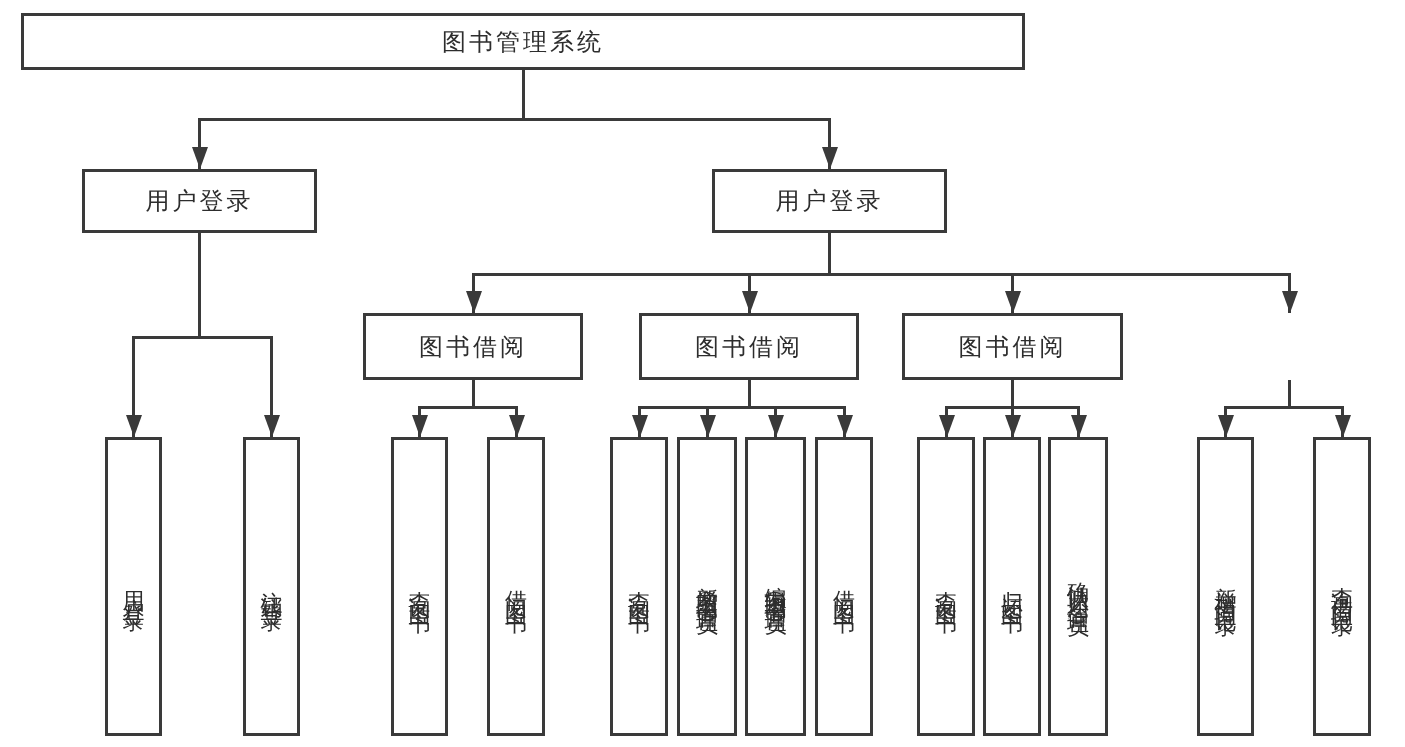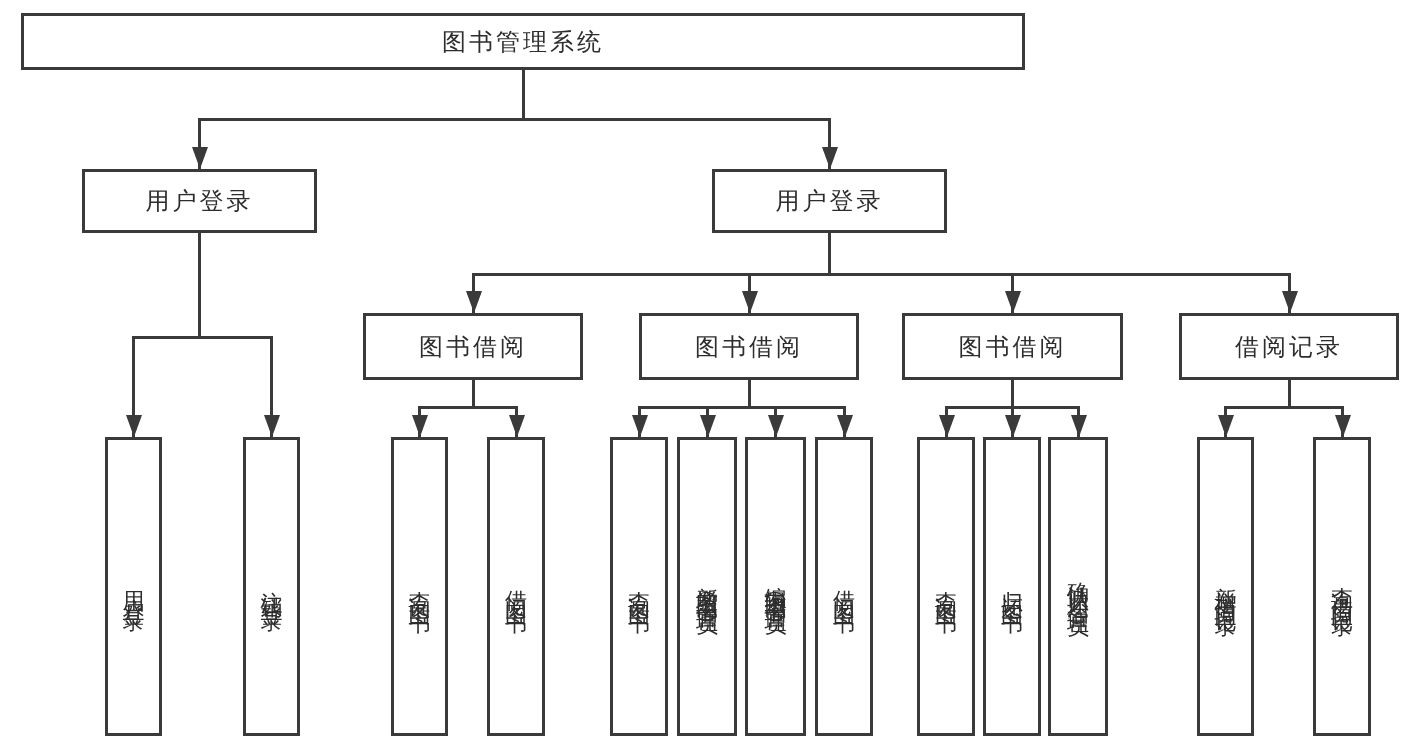--- a/index.html
+++ b/index.html
@@ -83,21 +83,20 @@
   <div class="vline" style="left:748px;top:273px;height:40px;"></div>
   <div class="arrow" style="left:742px;top:291px;"></div>
   <div class="vline" style="left:1011px;top:273px;height:40px;"></div>
   <div class="arrow" style="left:1005px;top:291px;"></div>
   <div class="vline" style="left:1288px;top:273px;height:40px;"></div>
   <div class="arrow" style="left:1282px;top:291px;"></div>
 
   <div class="box" style="left:363px;top:313px;width:220px;height:67px;">图书借阅</div>
   <div class="box" style="left:639px;top:313px;width:220px;height:67px;">图书借阅</div>
   <div class="box" style="left:902px;top:313px;width:221px;height:67px;">图书借阅</div>
-  <div class="box" style="left:1179px;top:313px;width:220px;height:67px;">借阅记录</div>
 
   <div class="vline" style="left:472px;top:380px;height:28px;"></div>
   <div class="hline" style="left:418px;top:406px;width:100px;"></div>
   <div class="vline" style="left:418px;top:406px;height:31px;"></div>
   <div class="arrow" style="left:412px;top:415px;"></div>
   <div class="vline" style="left:515px;top:406px;height:31px;"></div>
   <div class="arrow" style="left:509px;top:415px;"></div>
 
   <div class="vline" style="left:748px;top:380px;height:28px;"></div>
   <div class="hline" style="left:638px;top:406px;width:208px;"></div>

